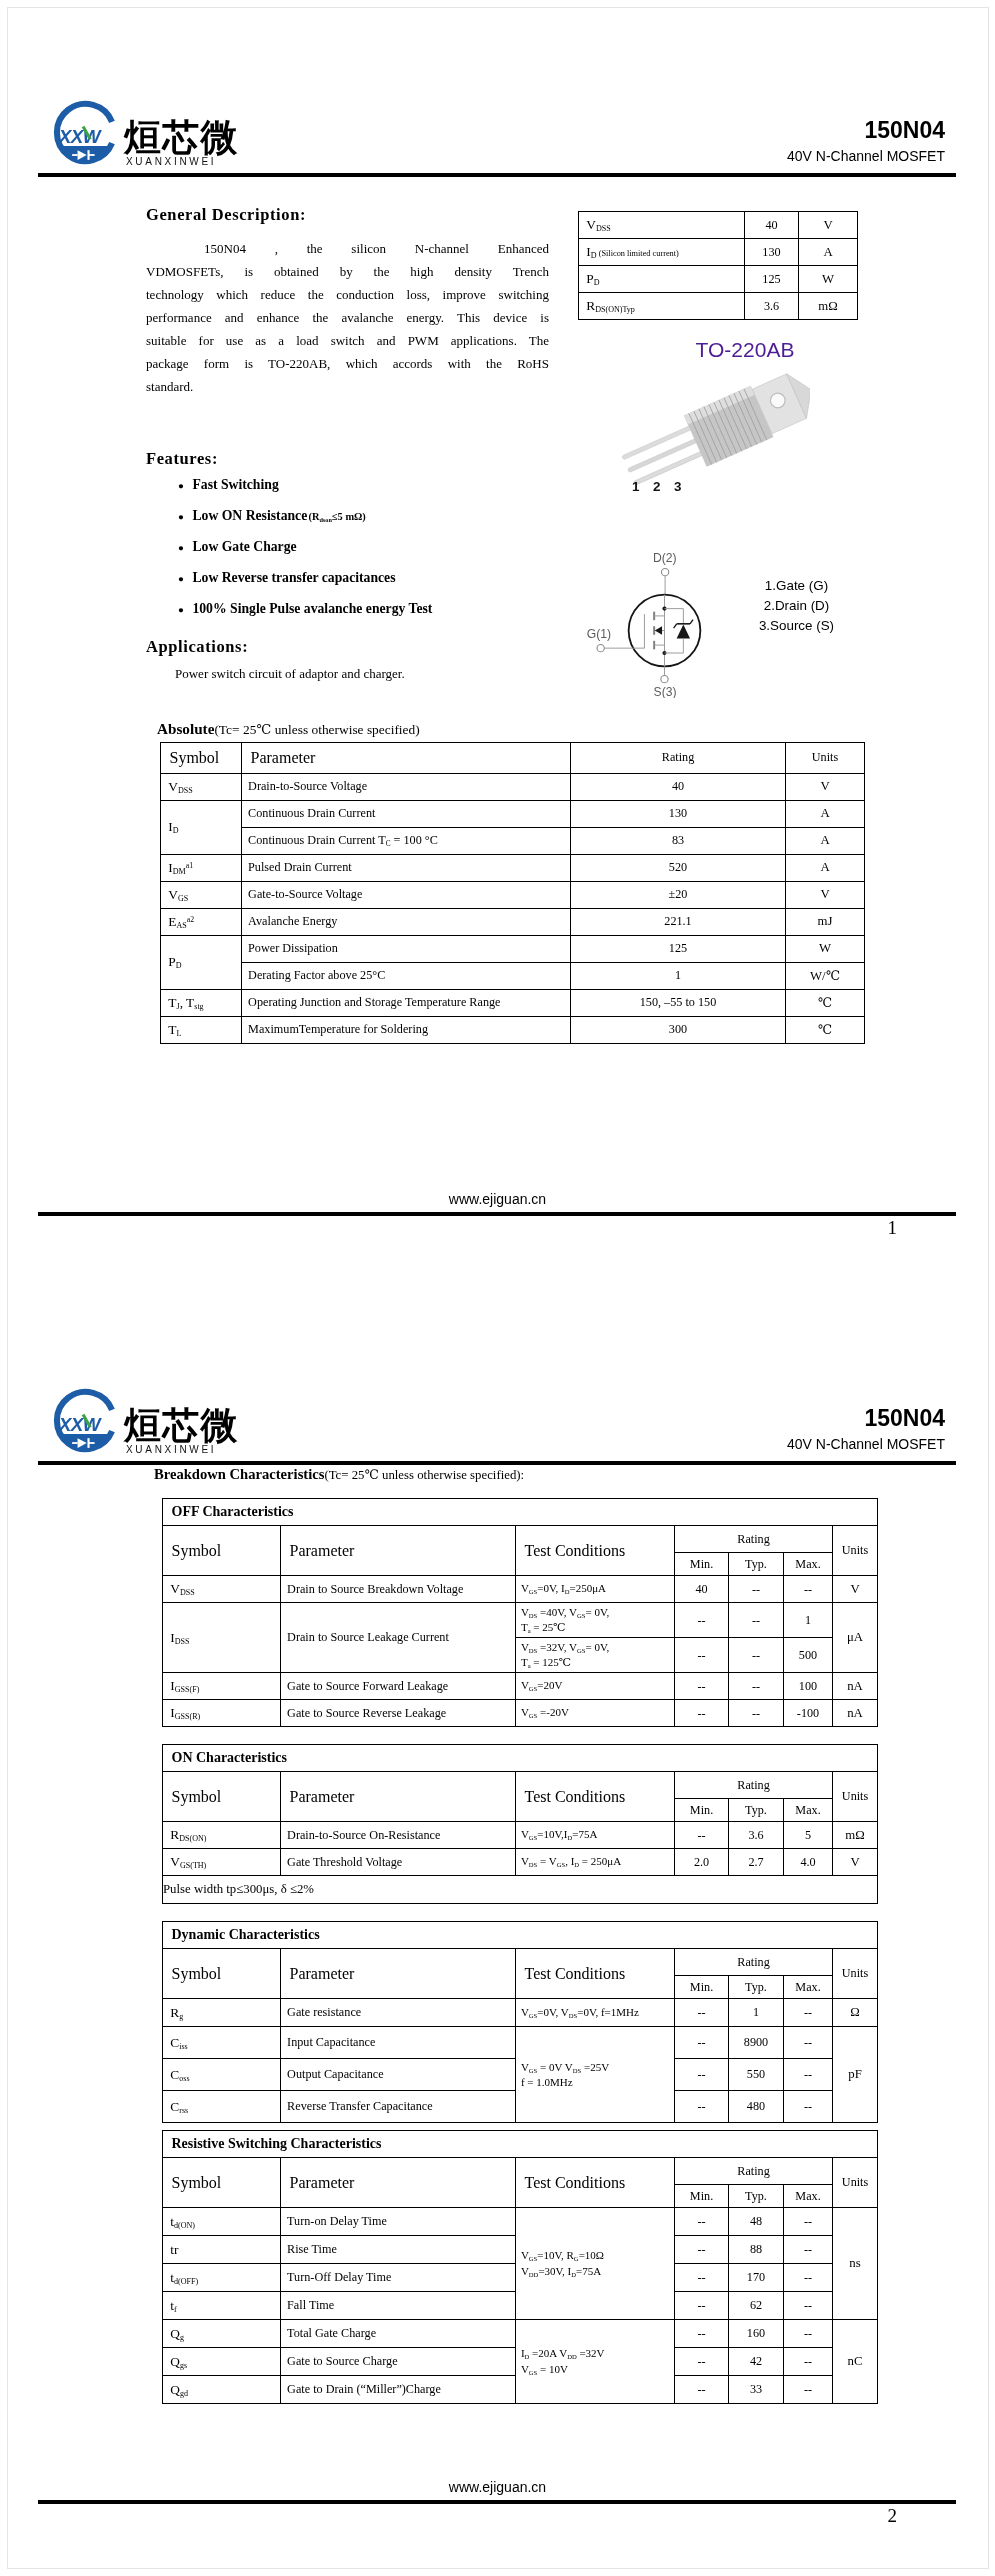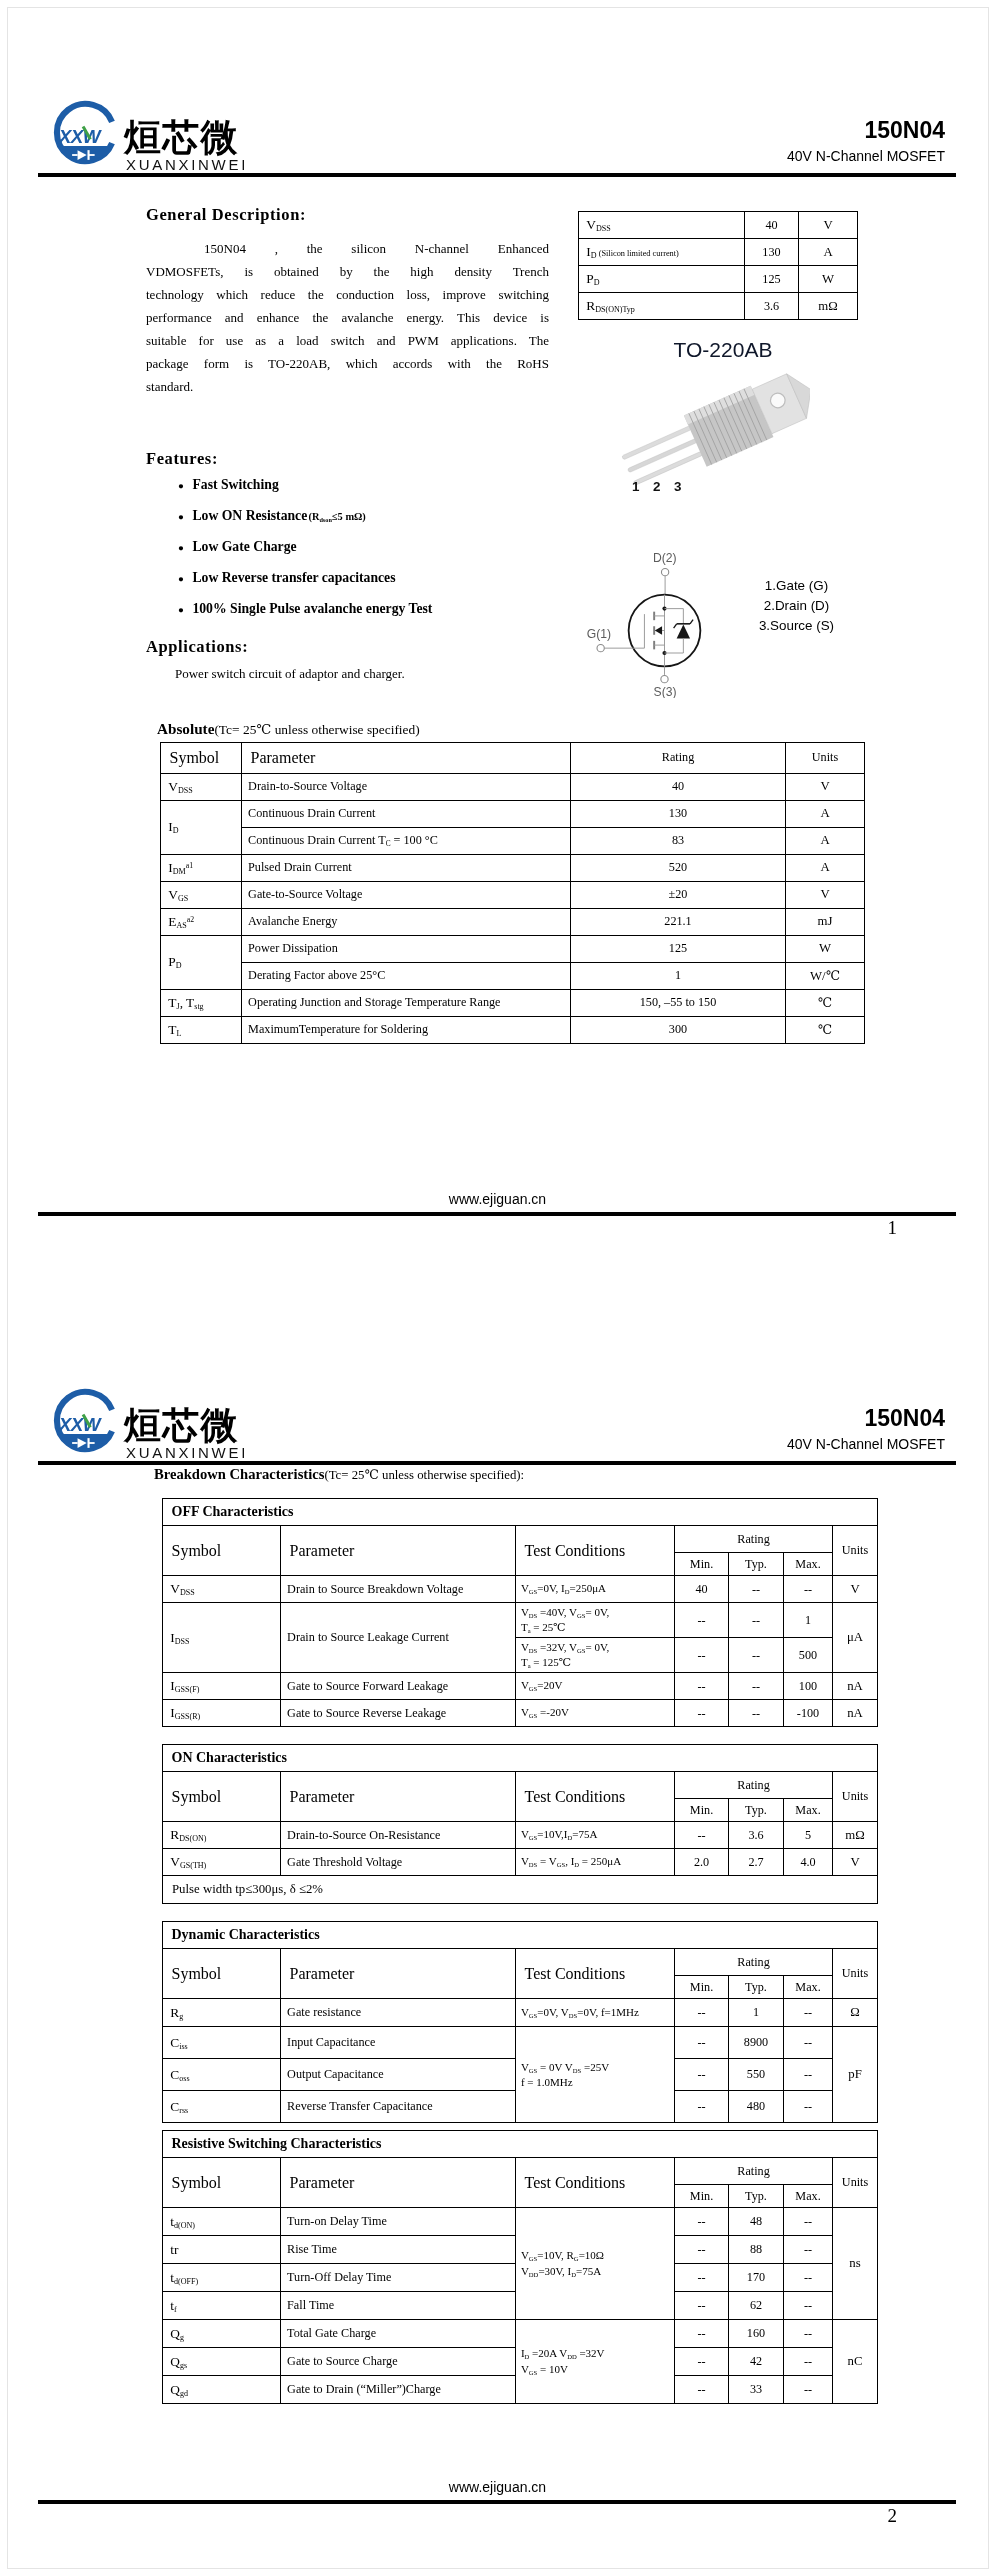--- a/index.html
+++ b/index.html
@@ -5,21 +5,21 @@
   html,body{margin:0;padding:0;}
   body{width:995px;height:2576px;position:relative;background:#ffffff;color:#000;
        font-family:"Liberation Serif","DejaVu Serif","DejaVu Sans",serif;}
   .abs{position:absolute;}
   .sheet-edge{position:absolute;left:7.3px;top:7.3px;width:980px;height:2560px;border:0.6px solid #e4e4e4;}
   .page{position:absolute;left:0;width:990px;height:1288px;}
   .page-rule{position:absolute;left:38px;width:918px;height:4.3px;background:#000;}
   
   .logo-cn{position:absolute;left:124px;top:111px;font-size:37px;font-weight:bold;letter-spacing:1.2px;
            font-family:"Liberation Sans","DejaVu Sans",sans-serif;line-height:1;margin-top:8px;}
-  .logo-en{position:absolute;left:126px;top:156px;font-size:15px;letter-spacing:2.7px;color:#111;
+  .logo-en{position:absolute;left:126px;top:156px;font-size:10px;letter-spacing:2.7px;color:#111;
            font-family:"Liberation Sans","DejaVu Sans",sans-serif;text-align:right;}
   .part-no{position:absolute;right:45px;top:117px;font-size:23px;font-weight:bold;text-align:right;
            font-family:"Liberation Sans","DejaVu Sans",sans-serif;}
   .part-sub{position:absolute;right:45px;top:148px;font-size:14px;text-align:right;
            font-family:"Liberation Sans","DejaVu Sans",sans-serif;}
   
   .footer-url{position:absolute;left:0;top:1191px;width:995px;text-align:center;font-size:14px;
               font-family:"Liberation Sans","DejaVu Sans",sans-serif;}
   .page-num{position:absolute;right:93px;top:1217px;font-size:19px;}
   
@@ -37,26 +37,26 @@
   table.dt{border-collapse:collapse;position:absolute;table-layout:fixed;background:#fff;border:1.8px solid #000;}
   table.dt td{border:1.2px solid #000;overflow:hidden;}
   td.titlecell{font-weight:bold;font-size:14px;padding-left:8.5px;border-bottom:1.8px solid #000 !important;margin-left:17px;}
   td.hcell{font-size:16px;}
   td.hleft{padding-left:8.5px;text-align:left;}
   td.c{text-align:center;font-size:12.2px;}
   td.sym{padding-left:7.3px;font-size:13.4px;}
   td.param{padding-left:6.1px;font-size:12.2px;}
   td.tc{padding-left:4.9px;font-size:11px;line-height:1.3;}
   td.unit{text-align:center;font-size:12.8px;}
-  td.note{font-size:12.8px;padding-left:9px;}
+  td.note{font-size:12.8px;padding-left:0;}
   .seg-sub{font-size:0.60em;vertical-align:-0.25em;}
   .seg-sup{font-size:0.58em;vertical-align:0.55em;}
   .seg-note{font-size:0.62em;}
   
-  .to220-label{position:absolute;left:610px;top:338px;width:226px;text-align:center;font-size:21px;color:#0f172a;
+  .to220-label{position:absolute;left:632px;top:338px;width:226px;text-align:center;font-size:21px;color:#4c1d95;
                font-family:"Liberation Sans","DejaVu Sans",sans-serif;}
   .legend{position:absolute;left:743px;top:576px;width:107px;text-align:center;font-size:13.4px;line-height:20px;
           font-family:"Liberation Sans","DejaVu Sans",sans-serif;}
   .abs-title-rest{font-weight:normal;font-size:13.4px;letter-spacing:0;}
   .elec-rest{font-weight:normal;font-size:12.8px;letter-spacing:0;}
 </style>
 </head>
 <body>
 
 <div class="sheet-edge"></div>

